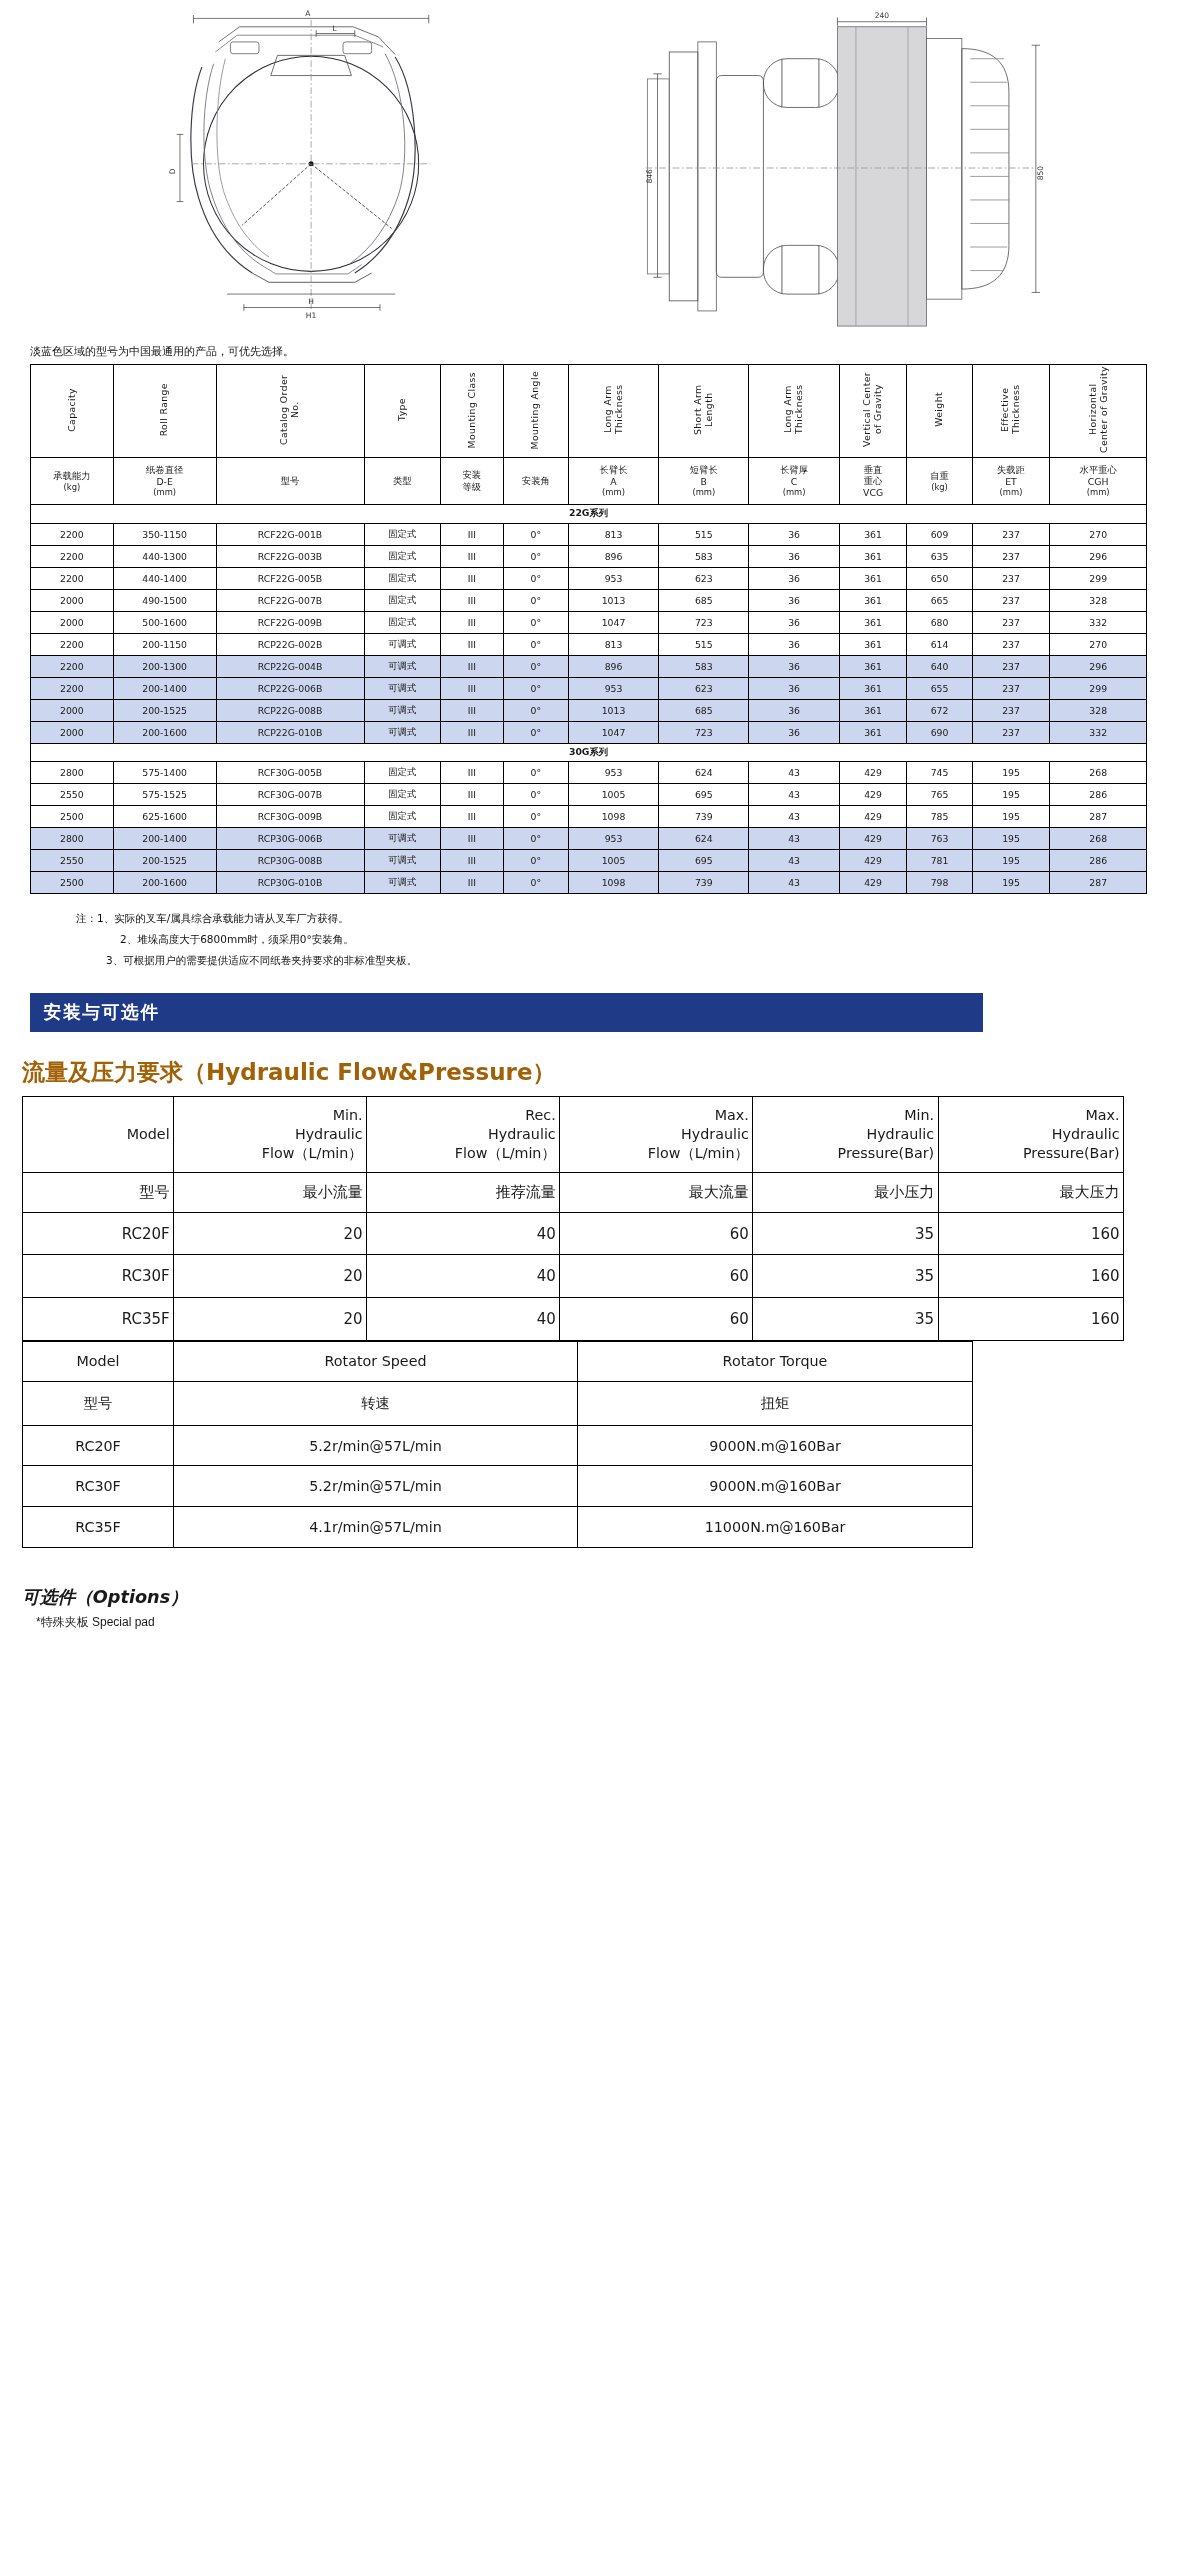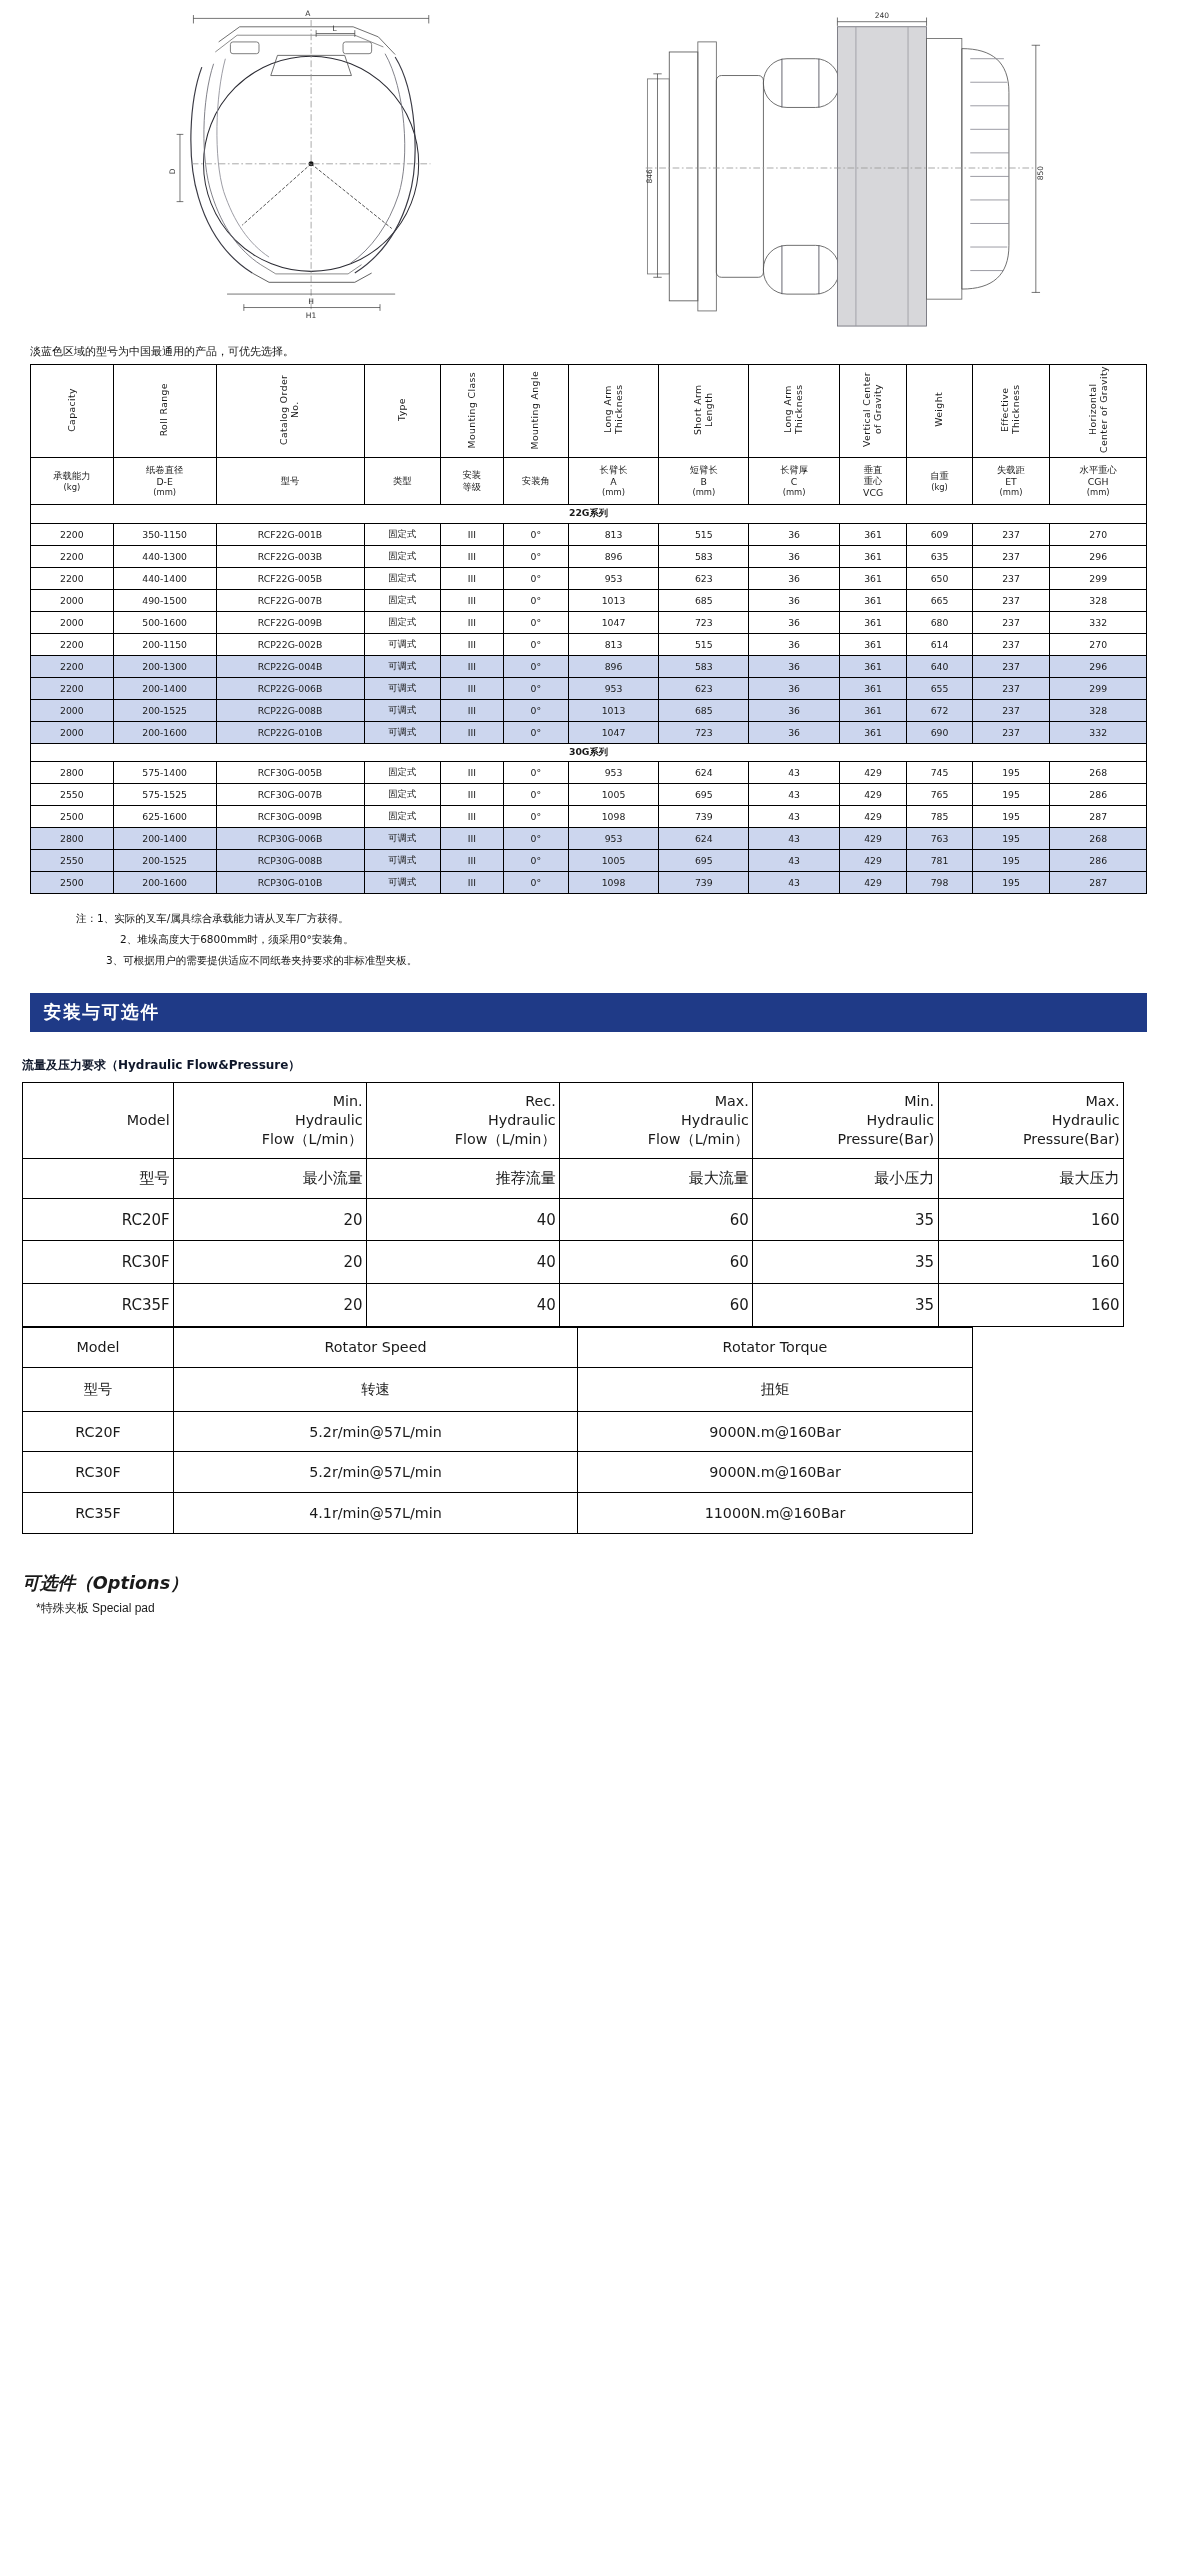--- a/index.html
+++ b/index.html
@@ -94,31 +94,31 @@
 
   
   .banner {
     margin:22px 30px 0 30px;
     background:#1f3a87;
     color:#fff;
     font-size:17.7px;
     font-weight:bold;
     letter-spacing:1.7px;
     padding:7.6px 13.5px;
-    width:1117px;
+    width:953px;
     font-family:Liberation Mono, monospace;
   }
 
   
   .sub-head {
     margin:25px 0 8.4px 22px;
-    font-size:12px;
+    font-size:23px;
     font-weight:bold;
     font-family:"DejaVu Sans", sans-serif;
-    color:#0f172a;
+    color:#a16207;
   }
   .sub-head .en { font-weight:bold; }
 
   
   table.flow, table.rot {
     border-collapse:collapse;
     font-family:"DejaVu Sans", sans-serif;
     background:#fff;
   }
   table.flow { margin-left:22px; width:1102px; }

